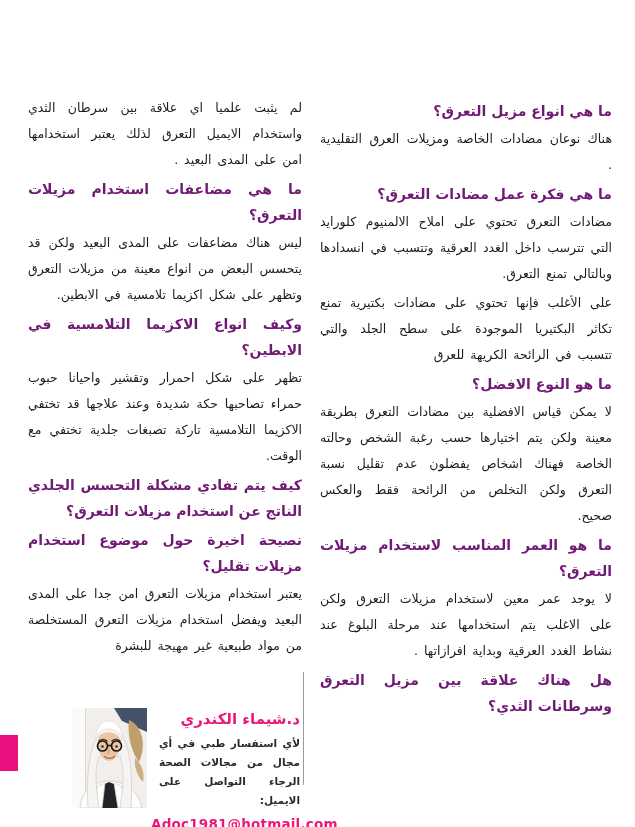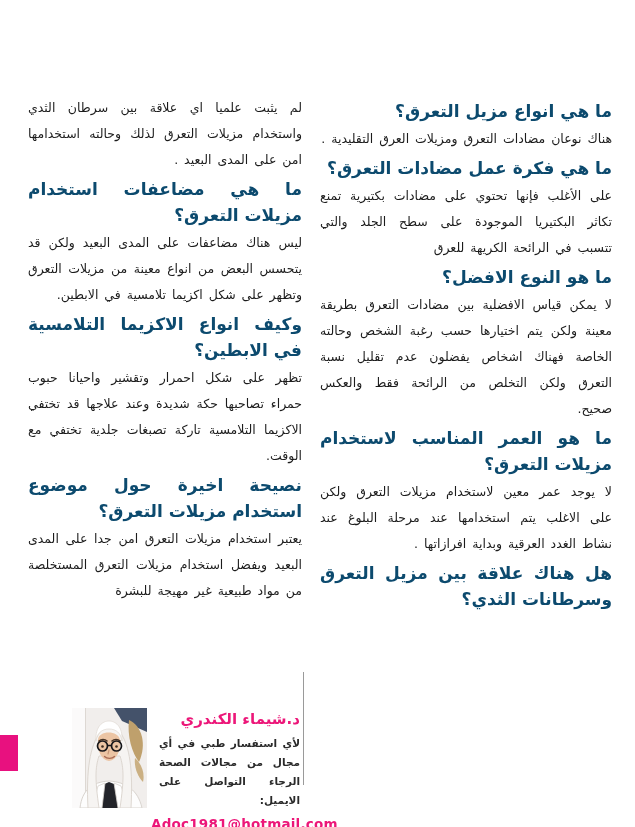--- a/index.html
+++ b/index.html
@@ -9,22 +9,22 @@
     background:#ffffff;
     overflow:hidden;
     direction:rtl;
     font-family:"DejaVu Sans", sans-serif;
   }
   .col{position:absolute;top:95px;}
   .col-right{right:23px;width:292px;}
   .col-left{right:333px;width:274px;}
   .h{
     margin:3px 0 2px 0;
-    font-size:17px;font-weight:bold;
-    color:#0c4a6e;
+    font-size:14px;font-weight:bold;
+    color:#701a75;
     line-height:26px;
     text-align:justify;
   }
   .p{
     margin:0 0 3px 0;
     font-size:12.5px;
     color:#1c1c1c;
     line-height:26px;
     text-align:justify;
     word-spacing:2px;
@@ -75,37 +75,39 @@
     background:#E8117F;
   }
 </style>
 </head>
 <body>
 
 <div class="page">
 
   <section class="col col-right">
     <h3 class="h">ما هي انواع مزيل التعرق؟</h3>
-    <p class="p">هناك نوعان مضادات التعرق ومزيلات العرق التقليدية .</p>
+    <p class="p">هناك نوعان مضادات الخاصة ومزيلات العرق التقليدية .</p>
     <h3 class="h">ما هي فكرة عمل مضادات التعرق؟</h3>
+    <p class="p">مضادات التعرق تحتوي على املاح الالمنيوم كلورايد التي تترسب داخل الغدد العرقية وتتسبب في انسدادها وبالتالي تمنع التعرق.</p>
     <p class="p">على الأغلب فإنها تحتوي على مضادات بكتيرية تمنع تكاثر البكتيريا الموجودة على سطح الجلد والتي تتسبب في الرائحة الكريهة للعرق</p>
     <h3 class="h">ما هو النوع الافضل؟</h3>
     <p class="p">لا يمكن قياس الافضلية بين مضادات التعرق بطريقة معينة ولكن يتم اختيارها حسب رغبة الشخص وحالته الخاصة فهناك اشخاص يفضلون عدم تقليل نسبة التعرق ولكن التخلص من الرائحة فقط والعكس صحيح.</p>
     <h3 class="h">ما هو العمر المناسب لاستخدام مزيلات التعرق؟</h3>
     <p class="p">لا يوجد عمر معين لاستخدام مزيلات التعرق ولكن على الاغلب يتم استخدامها عند مرحلة البلوغ عند نشاط الغدد العرقية وبداية افرازاتها .</p>
     <h3 class="h">هل هناك علاقة بين مزيل التعرق وسرطانات الثدي؟</h3>
   </section>
 
   <section class="col col-left">
-    <p class="p">لم يثبت علميا اي علاقة بين سرطان الثدي واستخدام مزيلات التعرق لذلك وحالته استخدامها امن على المدى البعيد .</p>
+    <p class="p">لم يثبت علميا اي علاقة بين سرطان الثدي واستخدام الايميل التعرق لذلك يعتبر استخدامها امن على المدى البعيد .</p>
     <h3 class="h">ما هي مضاعفات استخدام مزيلات التعرق؟</h3>
     <p class="p">ليس هناك مضاعفات على المدى البعيد ولكن قد يتحسس البعض من انواع معينة من مزيلات التعرق وتظهر على شكل اكزيما تلامسية في الابطين.</p>
     <h3 class="h">وكيف انواع الاكزيما التلامسية في الابطين؟</h3>
     <p class="p">تظهر على شكل احمرار وتقشير واحيانا حبوب حمراء تصاحبها حكة شديدة وعند علاجها قد تختفي الاكزيما التلامسية تاركة تصبغات جلدية تختفي مع الوقت.</p>
-    <h3 class="h">نصيحة اخيرة حول موضوع استخدام مزيلات التعرق؟</h3>
+    <h3 class="h">كيف يتم تفادي مشكلة التحسس الجلدي الناتج عن استخدام مزيلات التعرق؟</h3>
+    <h3 class="h">نصيحة اخيرة حول موضوع استخدام مزيلات تقليل؟</h3>
     <p class="p">يعتبر استخدام مزيلات التعرق امن جدا على المدى البعيد ويفضل استخدام مزيلات التعرق المستخلصة من مواد طبيعية غير مهيجة للبشرة</p>
   </section>
 
   <div class="author">
     <div class="author-photo-wrap">
       <svg width="75" height="100" viewBox="0 0 75 100" xmlns="http://www.w3.org/2000/svg">
 
         <rect x="0" y="0" width="75" height="100" fill="#f1eeec"></rect>
         <rect x="0" y="0" width="13" height="100" fill="#fbfafa"></rect>
         <rect x="13" y="0" width="1" height="100" fill="#ddd8d3"></rect>

